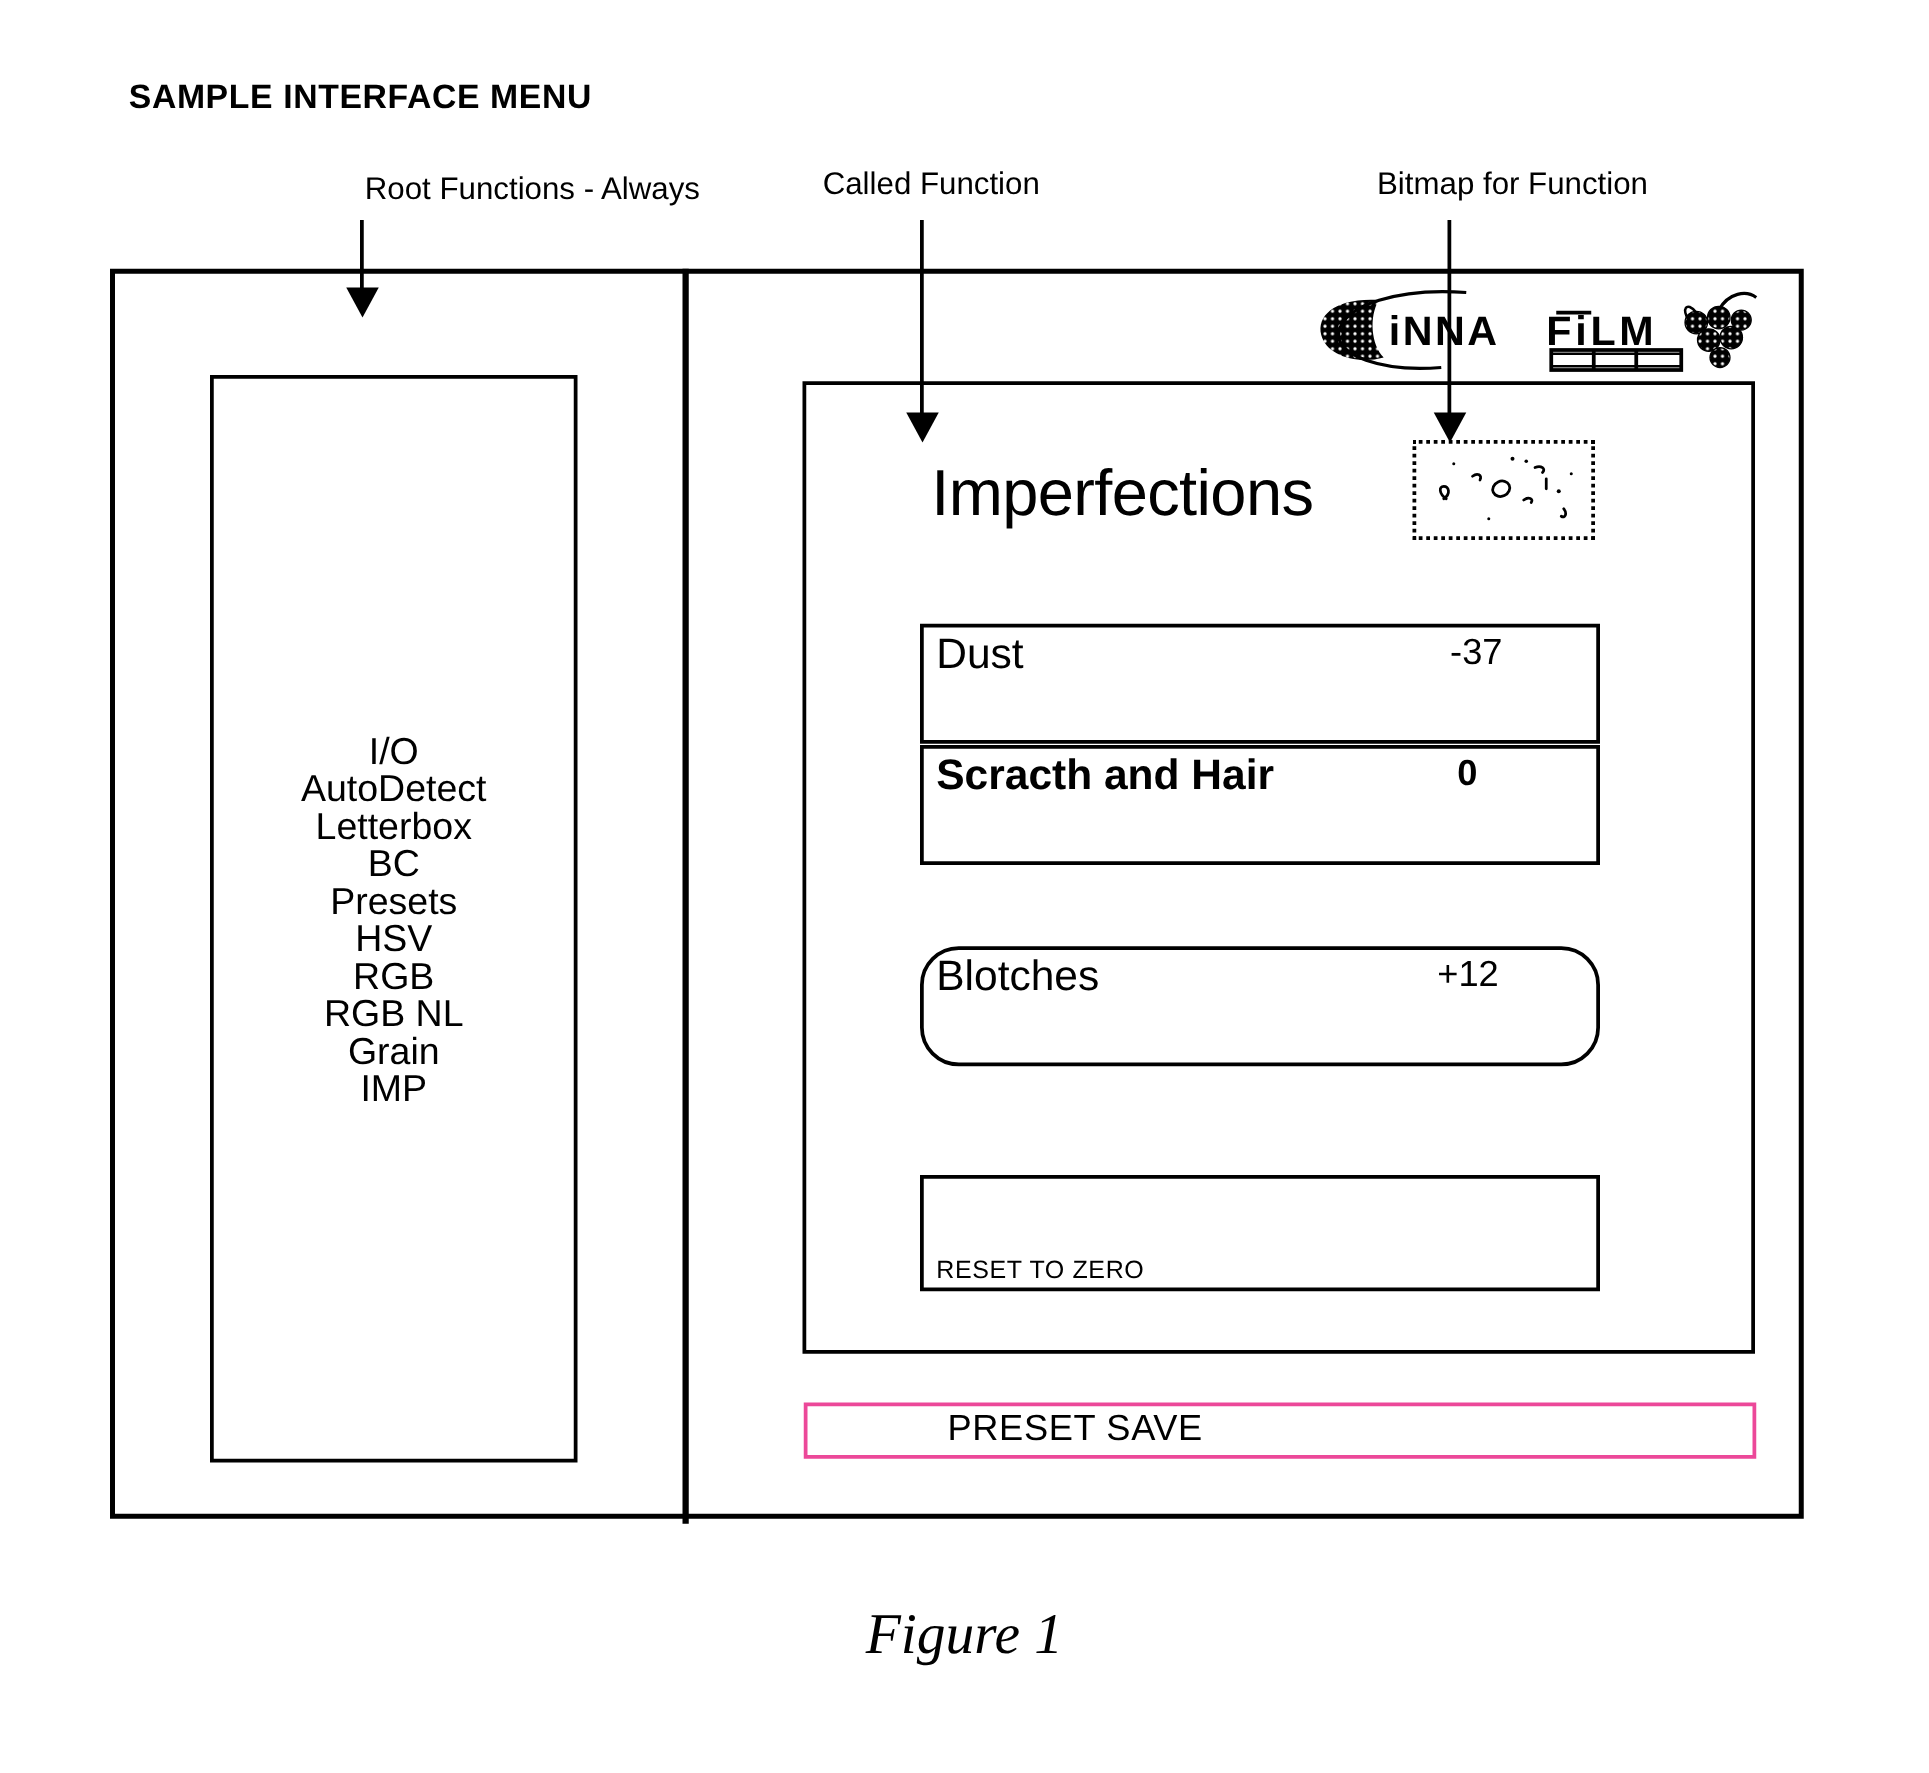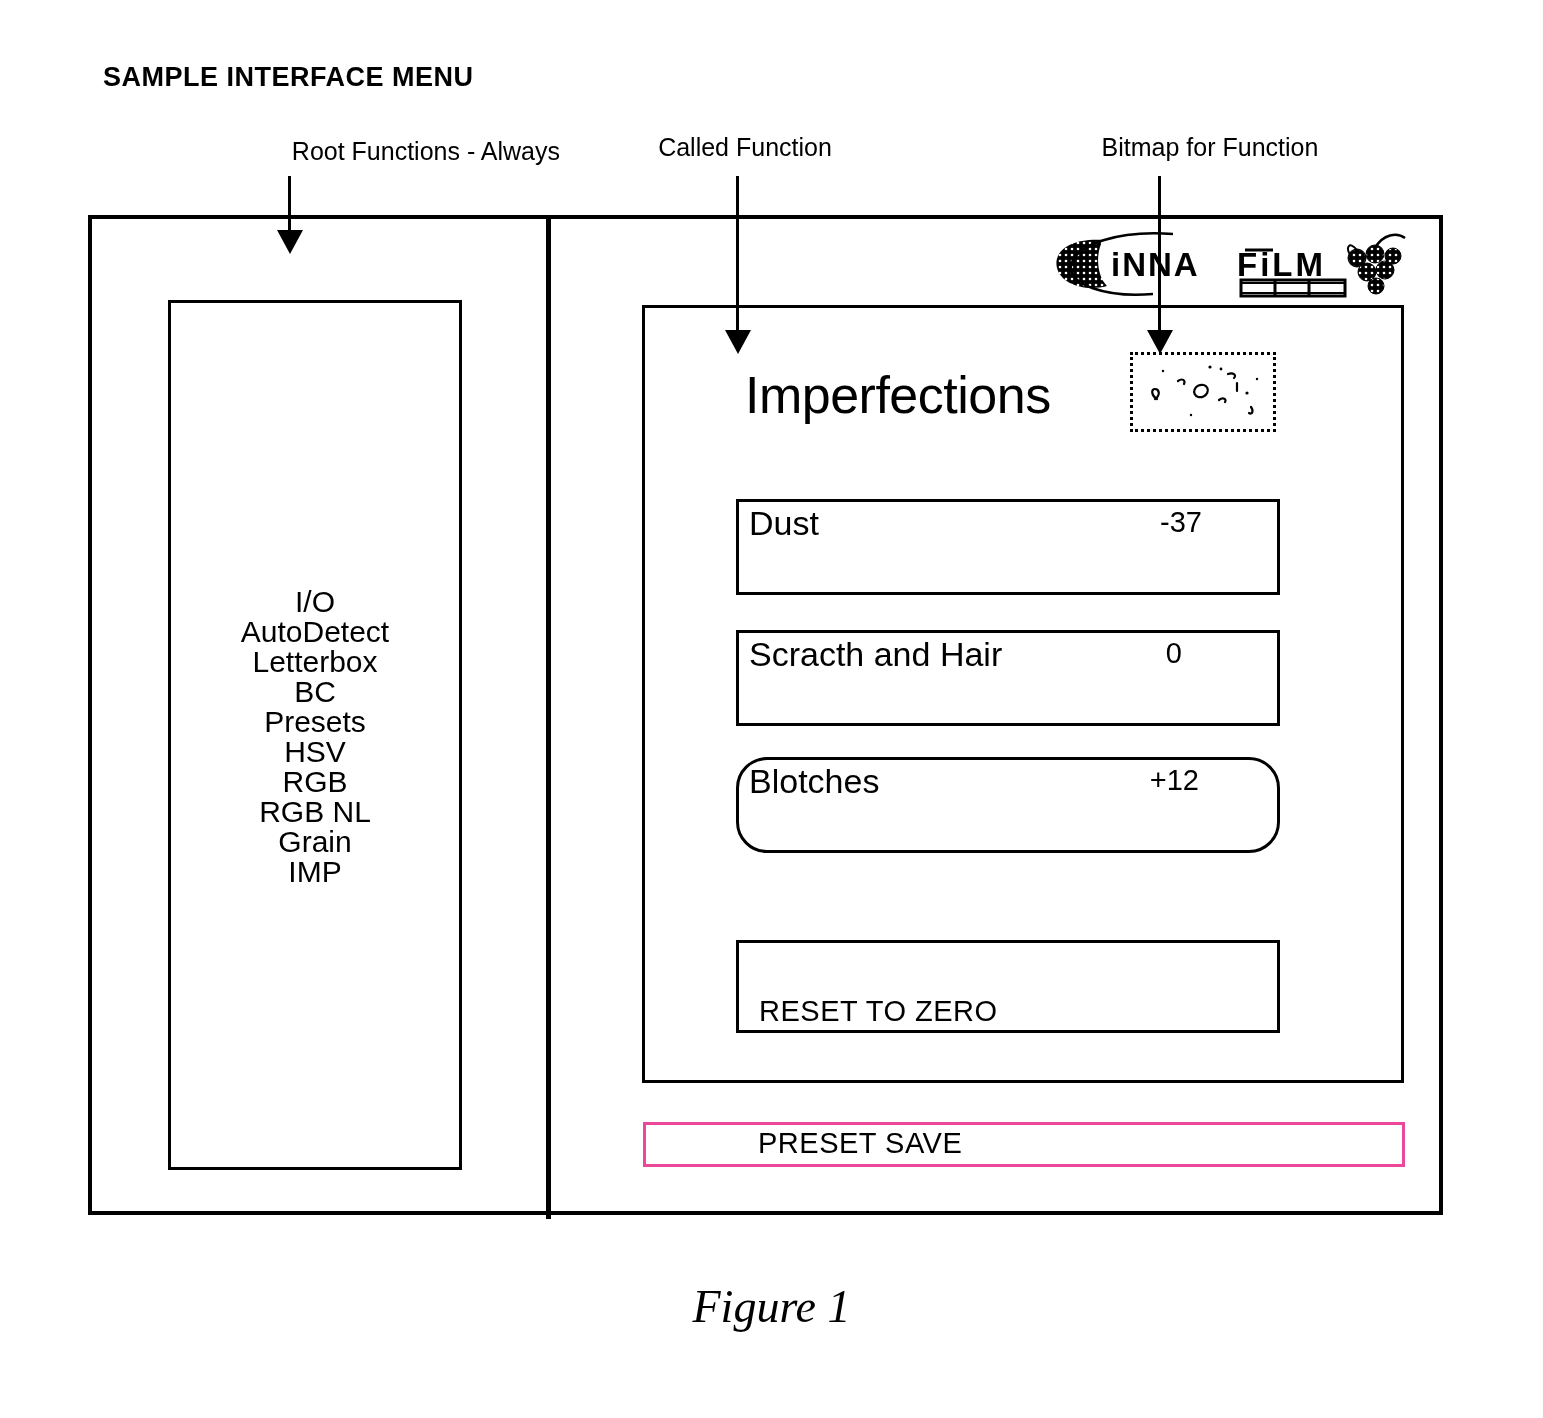--- a/index.html
+++ b/index.html
@@ -127,21 +127,21 @@
   
   .param-row {
     left: 736px;
     width: 544px;
     height: 96px;
     border: 3px solid #000000;
     box-sizing: border-box;
     position: absolute;
   }
   #param-row-0 { top: 477px; margin-top: 22px; }
-  #param-row-1 { top: 630px; }
+  #param-row-1 { top: 596px; font-weight: bold; }
   #param-row-2 { top: 757px; border-radius: 31px; }
 
   .param-label {
     position: absolute;
     left: 10px;
     top: 2px;
     font-size: 34px;
     white-space: nowrap;
   }
   .param-value {
@@ -159,23 +159,23 @@
   #reset-button {
     left: 736px;
     top: 940px;
     width: 544px;
     height: 93px;
     border: 3px solid #000000;
     box-sizing: border-box;
   }
   #reset-label {
     position: absolute;
-    left: 20px;
+    left: 10px;
     bottom: 2px;
-    font-size: 29px;
+    font-size: 20px;
     letter-spacing: 0.5px;
     white-space: nowrap;
   }
 
   
   #preset-save-bar {
     left: 643px;
     top: 1122px;
     width: 762px;
     height: 45px;

